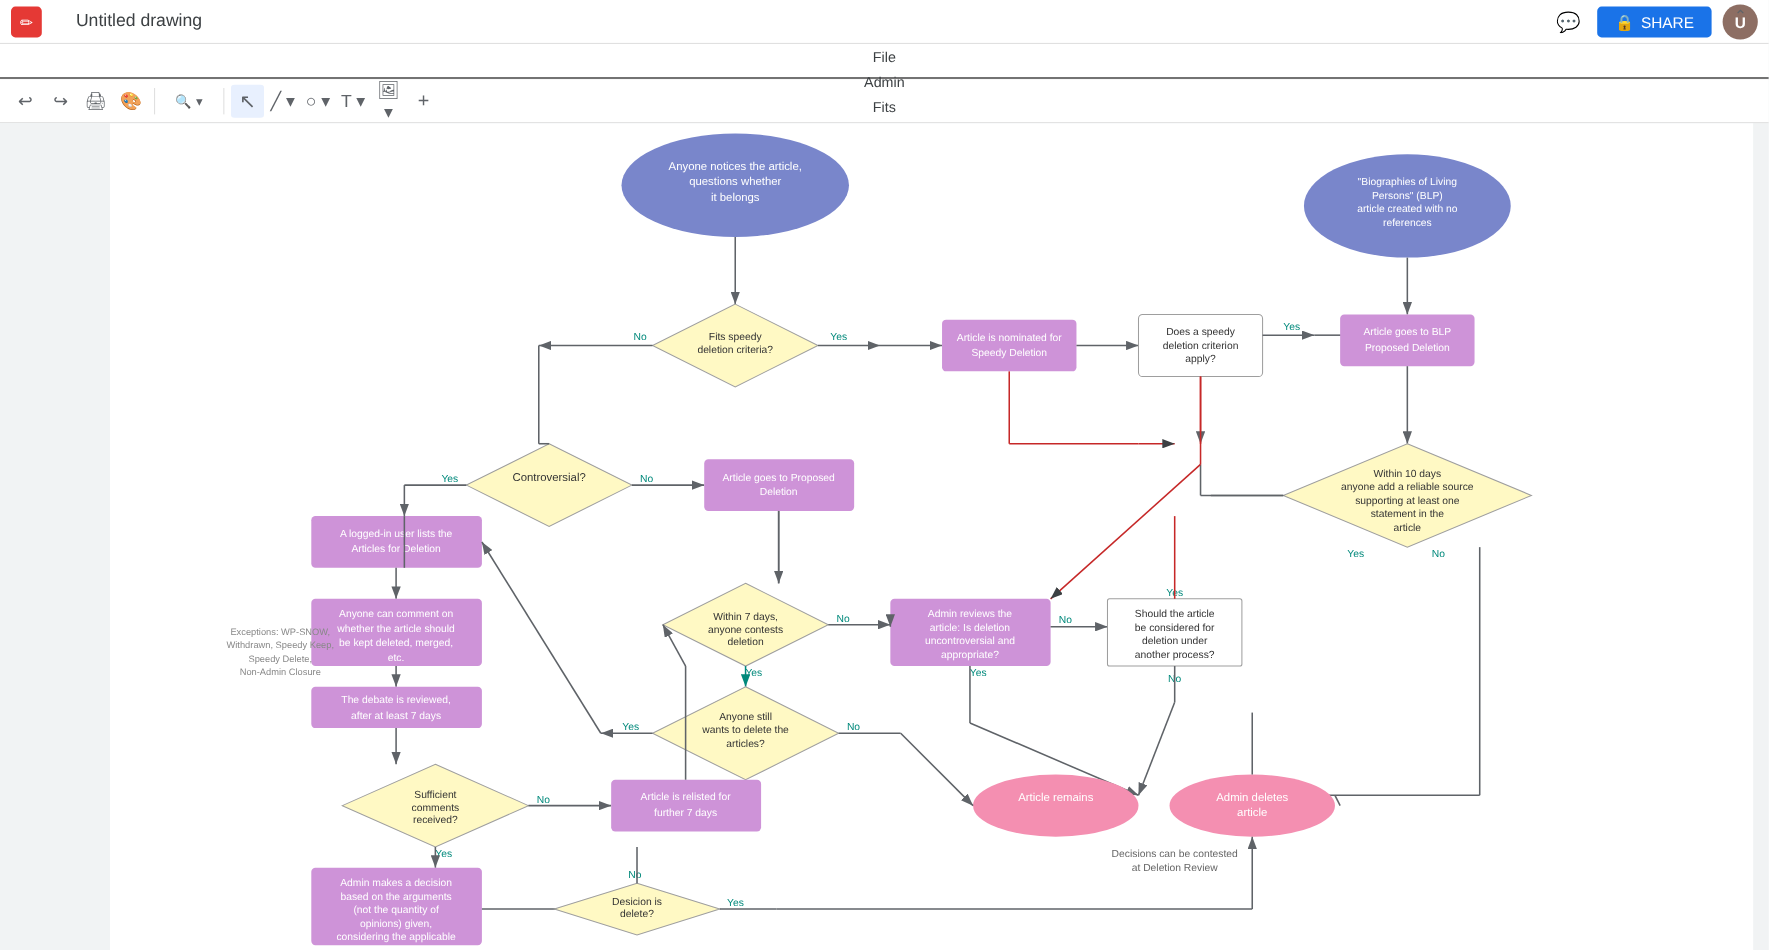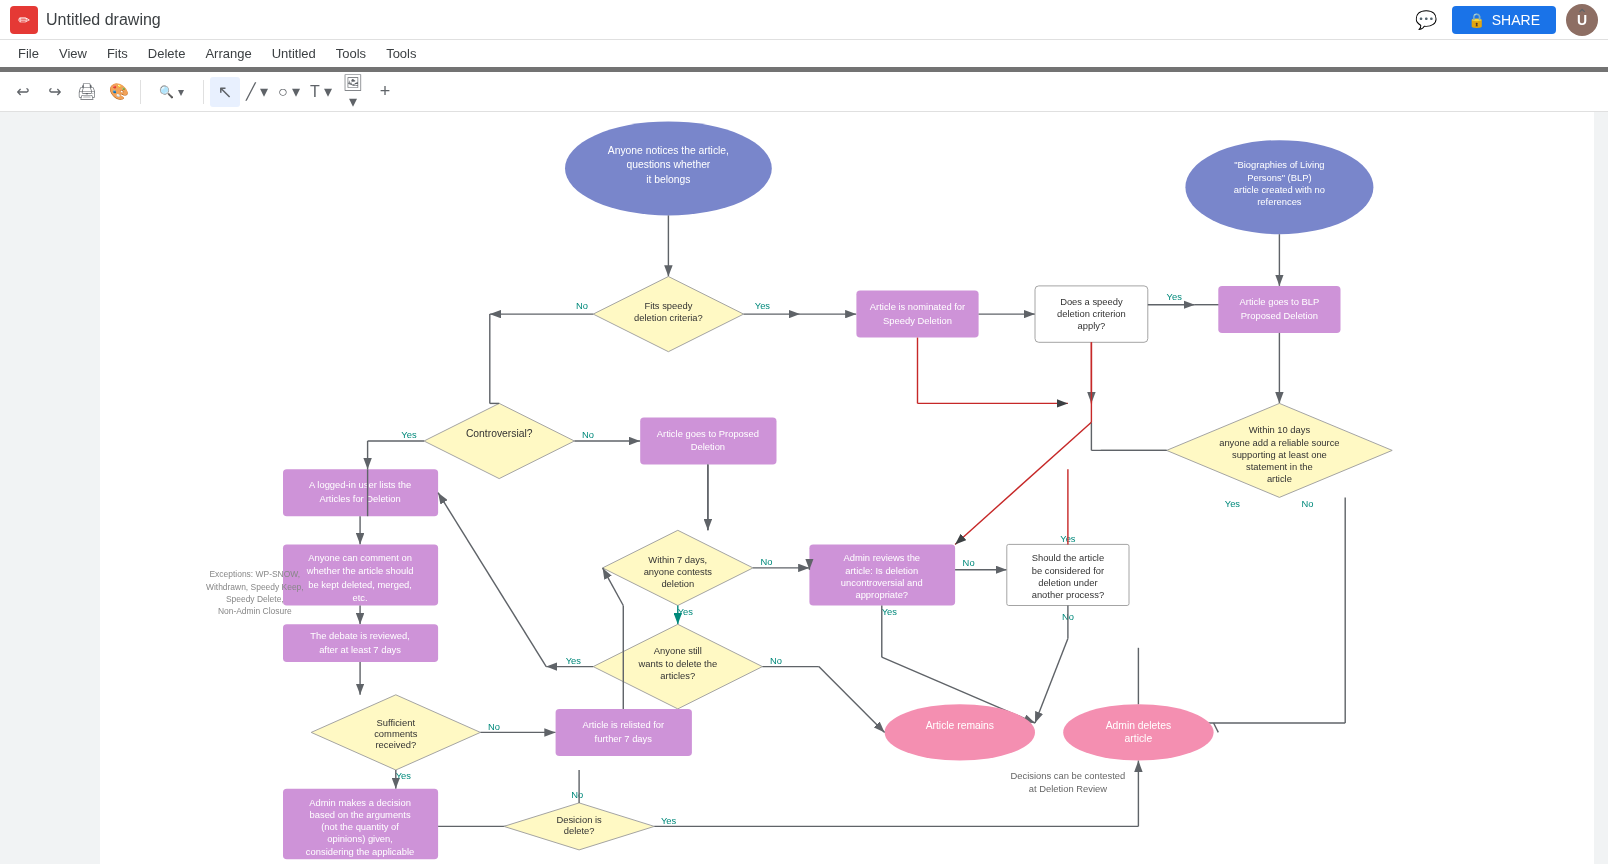--- a/index.html
+++ b/index.html
@@ -6,20 +6,21 @@
     body { font-family: Arial, sans-serif; background: #f1f3f4; overflow: hidden; width: 1608px; height: 864px; }
 
     
     #title-bar {
       display: flex;
       align-items: center;
       background: #fff;
       height: 40px;
       padding: 0 10px;
       border-bottom: 1px solid #e0e0e0;
+      gap: 23px;
     }
     #app-icon {
       width: 28px; height: 28px; background: #e53935; border-radius: 4px;
       display: flex; align-items: center; justify-content: center;
       margin-right: 8px; flex-shrink: 0;
     }
     #app-icon::after { content: '✏'; color: white; font-size: 14px; }
     #doc-title { font-size: 16px; color: #3c4043; font-weight: 400; }
     #title-right { margin-left: auto; display: flex; align-items: center; gap: 10px; }
     #comments-btn {
@@ -33,22 +34,22 @@
       display: flex; align-items: center; gap: 6px;
     }
     #avatar {
       width: 32px; height: 32px; border-radius: 50%; background: #8d6e63;
       display: flex; align-items: center; justify-content: center; color: white; font-size: 14px; font-weight: bold;
     }
 
     
     #menu-bar {
       display: flex; align-items: center; background: #fff;
-      height: 32px; padding: 0 8px; border-bottom: 5px solid #737373;
-      font-size: 13px; color: #3c4043;
+      height: 32px; padding: 0 8px; border-bottom: 2px solid #737373;
+      font-size: 13px; color: #3c4043; flex-direction: column;
     }
     .menu-item {
       padding: 4px 10px; cursor: pointer; border-radius: 3px;
     }
 
     
     #toolbar {
       display: flex; align-items: center; background: #fff;
       height: 40px; padding: 0 8px; border-bottom: 1px solid #e0e0e0; gap: 2px;
     }
@@ -100,21 +101,21 @@
     <button id="share-btn">
       <span>🔒</span>
       <span>SHARE</span>
     </button>
     <div id="avatar">U</div>
   </div>
 </div>
 
 <div id="menu-bar">
   <span class="menu-item">File</span>
-  <span class="menu-item">View</span>
+  <span class="menu-item">Admin</span>
   <span class="menu-item">Fits</span>
   <span class="menu-item">Delete</span>
   <span class="menu-item">Arrange</span>
   <span class="menu-item">Untitled</span>
   <span class="menu-item">Tools</span>
   <span class="menu-item">Tools</span>
 </div>
 
 <div id="toolbar">
   <button class="tb-btn" title="Undo">↩</button>

